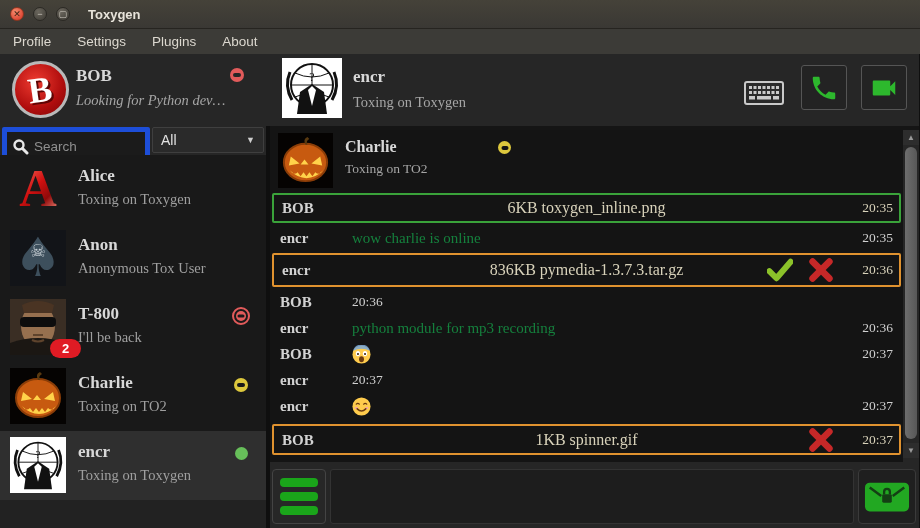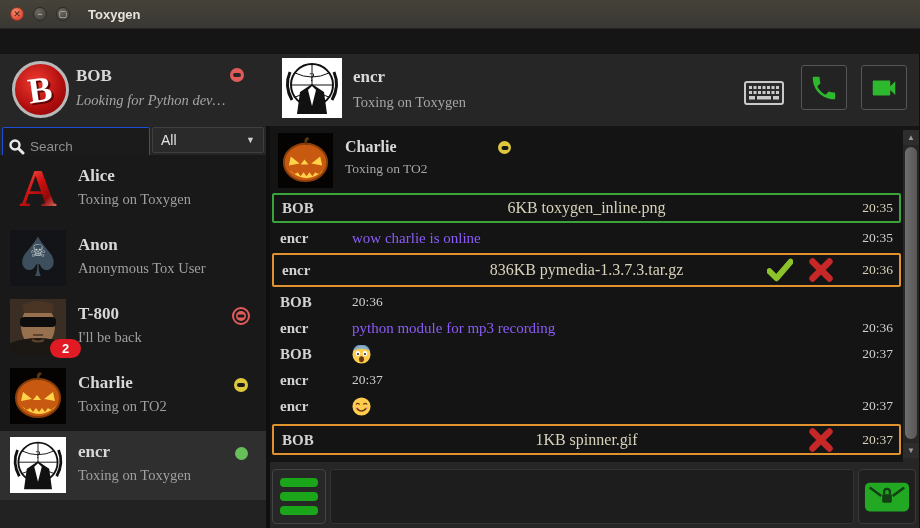--- a/index.html
+++ b/index.html
@@ -32,21 +32,21 @@
   .pstatus { font-family:"Liberation Serif", serif; font-size:14.5px; color:#a5a5a5; }
   
   .dot { border-radius:50%; position:absolute; }
   .dash { position:absolute; left:50%; top:50%; transform:translate(-50%,-50%); background:#262626; border-radius:2px; }
   
   .hbtn { position:absolute; width:46px; height:45px; background:#232323; border:1px solid #555;
     border-radius:3px; display:flex; align-items:center; justify-content:center; }
   
   .searchrow { position:absolute; left:0; top:126px; width:266px; height:29px; background:#262626; }
   .searchbox { position:absolute; left:2px; top:1px; width:148px; height:38px;
-    background:#1b1b1b; border:1px solid #1d4ed8; border-radius:2px; display:flex; align-items:center; }
+    background:#1b1b1b; border:5px solid #1d4ed8; border-radius:2px; display:flex; align-items:center; }
   .searchbox input { background:transparent; border:none; outline:none; color:#cfcfcf;
     font-size:13.5px; width:110px; font-family:"Liberation Sans",sans-serif; }
   .searchbox input::placeholder { color:#8f8f8f; }
   .filterbox { position:absolute; left:152px; top:1px; width:112px; height:26px;
     background:#2a2a2a; border:1px solid #3f3f3f; border-radius:2px;
     display:flex; align-items:center; padding:0 8px; color:#e2e2e2; font-size:14px; }
   .filterarrow { margin-left:auto; color:#cfcfcf; font-size:9px; }
   
   .contactlist { position:absolute; left:0; top:155px; width:266px; height:373px; background:#191919; }
   .contact { position:relative; height:69px; }
@@ -58,21 +58,21 @@
     font-size:14.5px; color:#9f9f9f; }
   .badge { position:absolute; left:50px; top:46px; min-width:31px; height:19px; background:#e01b24;
     border-radius:10px; color:#fff; font-weight:bold; font-size:13px;
     display:flex; align-items:center; justify-content:center; }
   
   .chatarea { position:absolute; left:270px; top:130px; width:633px; height:332px; background:#141414; }
   .peercard { position:relative; height:60px; margin-bottom:3px; }
   .msgs { padding:0 2px; }
   .msgrow { position:relative; height:26px; display:flex; align-items:center; padding:0 8px; }
   .msender { width:72px; font-family:"Liberation Serif",serif; font-weight:bold; font-size:15px; color:#d2d2d2; flex:none; }
-  .mtext { font-family:"Liberation Serif",serif; font-size:15px; color:#8b5cf6; flex:1; display:flex; align-items:center; }
+  .mtext { font-family:"Liberation Serif",serif; font-size:15px; color:#15803d; flex:1; display:flex; align-items:center; }
   .mtime { font-family:"Liberation Serif",serif; font-size:13.5px; color:#d0d0d0; flex:none; }
   .filerow { position:relative; border-radius:2px; margin:2px 0; }
   .filerow.green { border:2px solid #3aa33a; height:30px; }
   .filerow.orange { border:2px solid #e0922f; }
   .fsender { position:absolute; left:8px; top:50%; transform:translateY(-50%);
     font-family:"Liberation Serif",serif; font-weight:bold; font-size:15px; color:#d2d2d2; }
   .fname { position:absolute; left:0; right:0; top:50%; transform:translateY(-50%);
     text-align:center; font-family:"Liberation Serif",serif; font-size:16px; color:#d8d2ba; }
   .ftime { position:absolute; right:6px; top:50%; transform:translateY(-50%);
     font-family:"Liberation Serif",serif; font-size:13.5px; color:#d8d2ba; }
@@ -106,20 +106,26 @@
 
 <div id="root">
 
   <div class="titlebar">
     <div class="winbtn close">✕</div>
     <div class="winbtn gray">−</div>
     <div class="winbtn gray">▢</div>
     <div class="wintitle">Toxygen</div>
   </div>
 
+  <div class="menubar">
+    <div class="menuitem">Profile</div>
+    <div class="menuitem">Settings</div>
+    <div class="menuitem">Plugins</div>
+    <div class="menuitem">About</div>
+  </div>
 
   <div class="toppanel">
 
     <div class="avatar" style="left:12px; top:7px; width:57px; height:57px; border-radius:50%;
                 background:radial-gradient(circle at 40% 35%, #ee3b30, #b00d0d 60%, #7c0606);
                 border:3px solid #b9b9b9; display:flex; align-items:center; justify-content:center;">
       <span class="serif" style="font-weight:bold; font-size:36px; color:#fff; transform:rotate(-8deg);
                    text-shadow:2px 2px 0 #5e0505;">B</span>
     </div>
     <div class="pname" style="position:absolute; left:76px; top:12px;">BOB</div>

